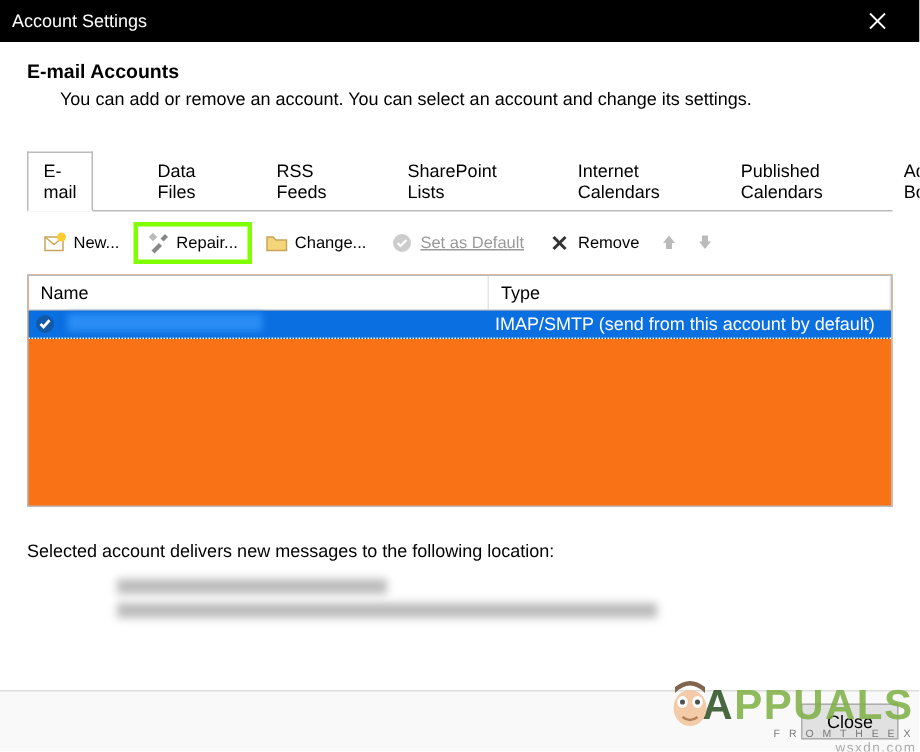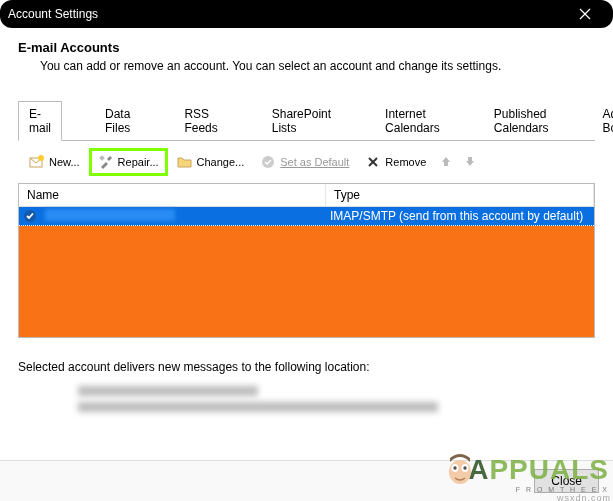--- a/index.html
+++ b/index.html
@@ -1,18 +1,18 @@
 <!DOCTYPE html>
 <html><head>
   <meta charset="utf-8">
   <style>
     * { margin: 0; padding: 0; box-sizing: border-box; }
     body { font-family: 'Segoe UI', Tahoma, sans-serif; font-size: 12px; background: #fff; width: 613px; height: 501px; overflow: hidden; position: relative; }
     
-    .titlebar { background: #000; color: #fff; height: 28px; display: flex; align-items: center; padding: 0 8px; border-radius: 12px; }
+    .titlebar { background: #000; color: #fff; height: 28px; display: flex; align-items: center; padding: 0 8px; }
     .titlebar-text { flex: 1; font-size: 12px; }
     .titlebar-close { width: 40px; height: 28px; display: flex; align-items: center; justify-content: center; cursor: pointer; }
     .titlebar-close svg { stroke: #fff; }
     
     .content { padding: 12px 18px 0 18px; }
     
     .header-title { font-weight: bold; font-size: 13px; margin-bottom: 4px; }
     .header-subtitle { font-size: 12px; padding-left: 22px; margin-bottom: 28px; color: #000; }
     
     .tabs { display: flex; border-bottom: 1px solid #bbb; position: relative; gap: 32px; }

